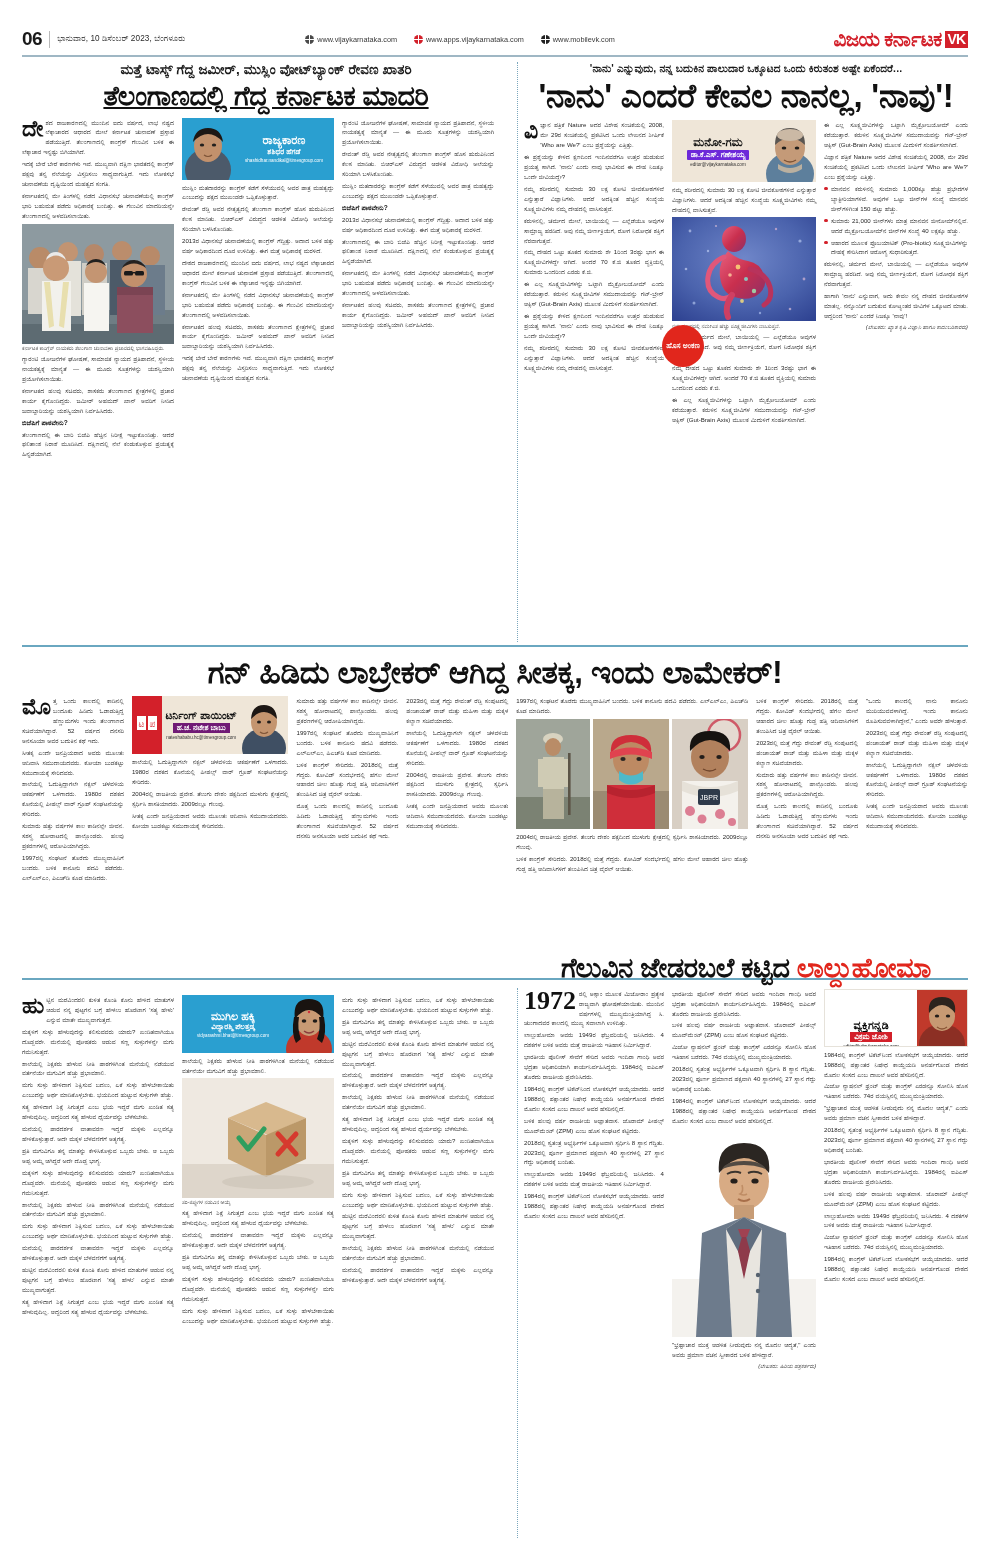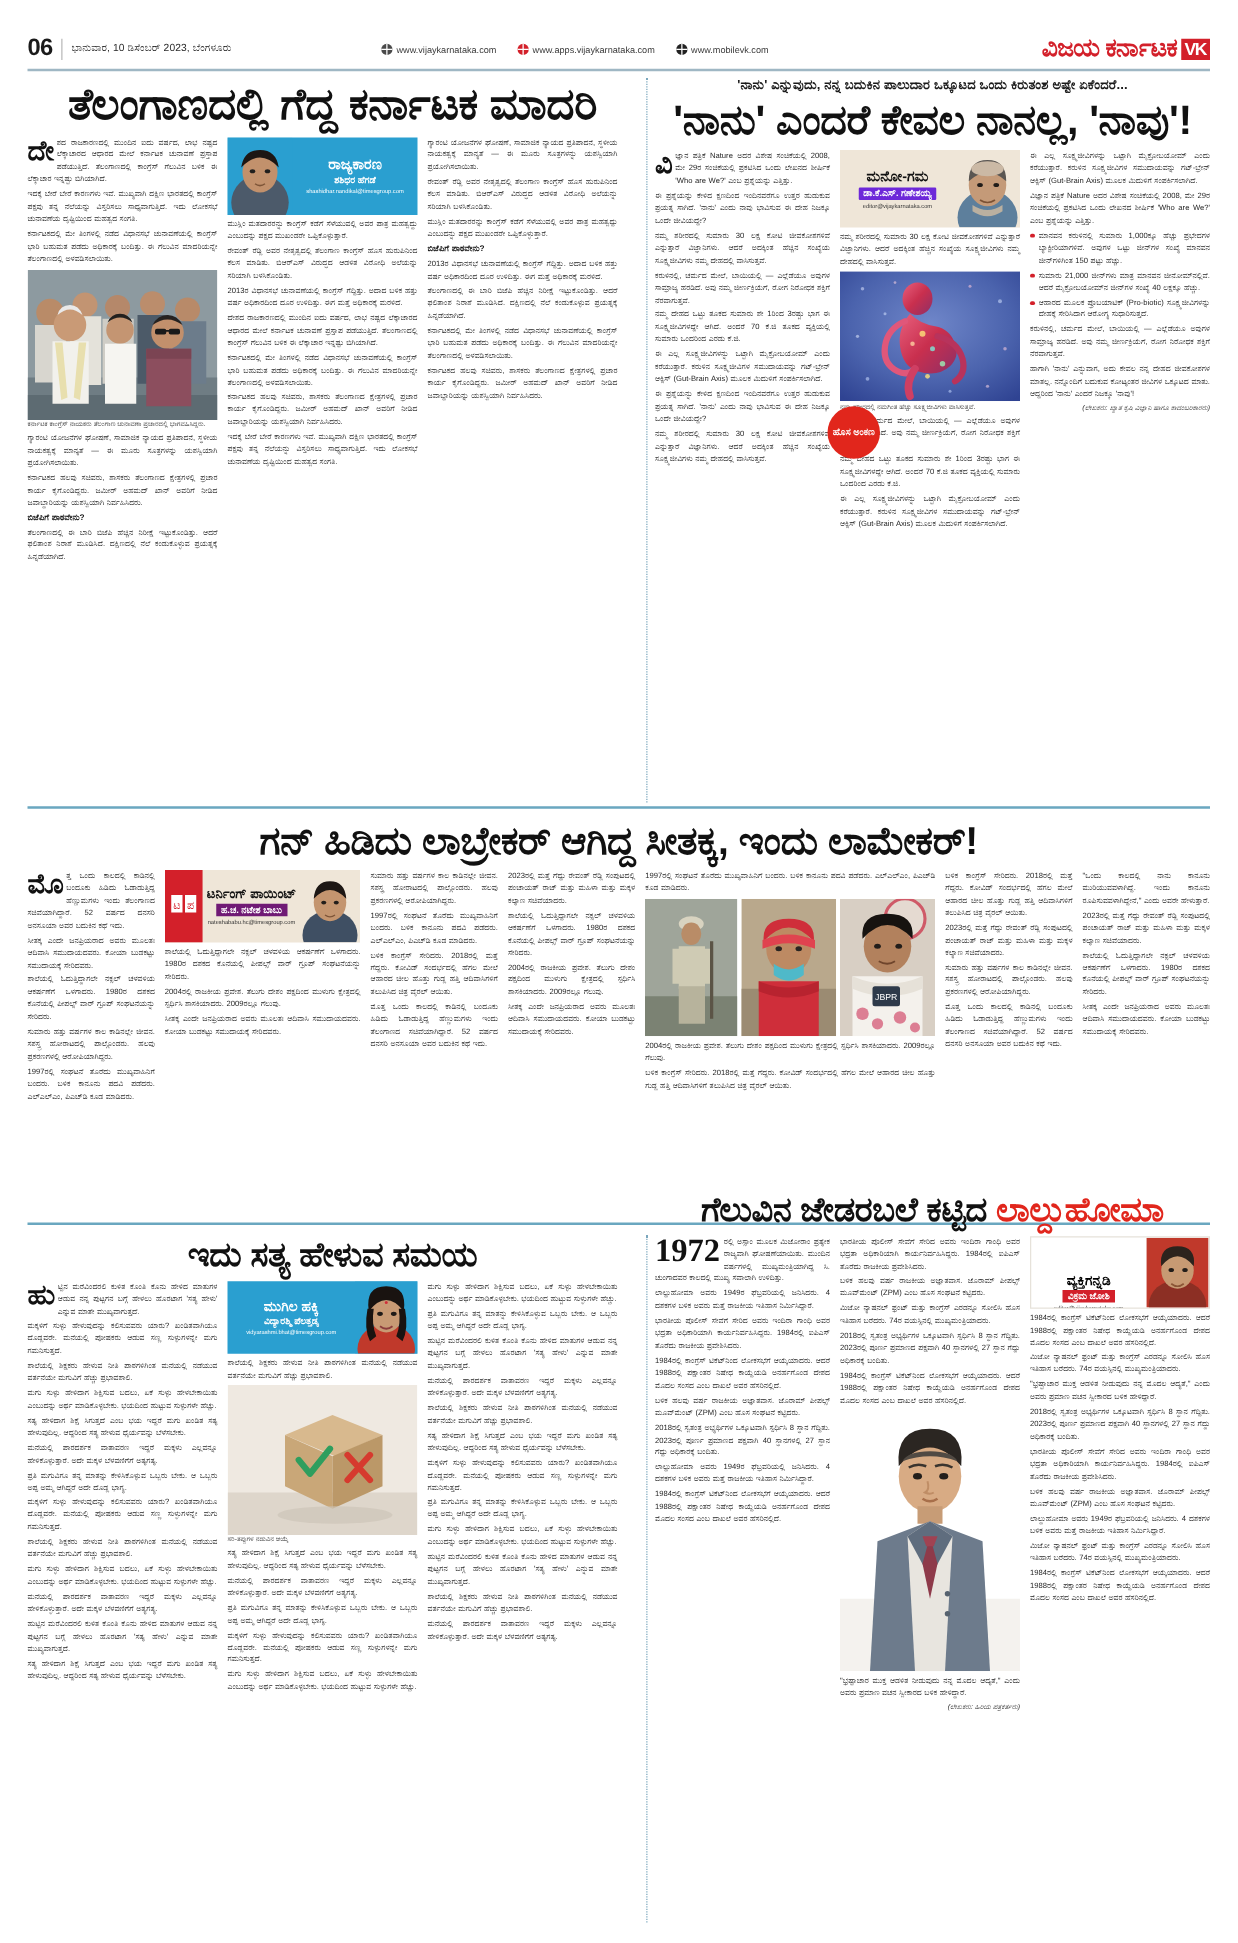--- a/index.html
+++ b/index.html
@@ -40,21 +40,21 @@
   .divider-v { position:absolute; width:1px; border-left:1px dotted #7ba7bd; }
 
   .kicker {
     text-align:center; font-size:13.5px; font-weight:bold; color:#1a1a1a;
     letter-spacing:0.1px; line-height:1.25;
   }
   .headline {
     text-align:center; font-weight:bold; color:#111; line-height:1.1;
     letter-spacing:-0.3px;
   }
-  .h-big { font-size:35px; }
+  .h-big { font-size:27px;text-decoration:underline; }
   .h-mid { font-size:33px; }
   .h-wide { font-size:31px; }
   .h-sm  { font-size:27px; }
   .red { color:#e1261c; }
 
   
   .cols { display:flex; }
   .col { position:relative; }
   .tx { font-size:6.1px; line-height:1.63; color:#262626; text-align:justify;
         letter-spacing:0.02px; hyphens:none; word-spacing:0.3px; }
@@ -129,20 +129,21 @@
     <div class="logo">
       <span class="logo-txt">ವಿಜಯ ಕರ್ನಾಟಕ</span>
       <span class="logo-vk">VK</span>
     </div>
   </div>
   <div class="rule-top"></div>
 
   <div class="divider-v" style="left:517px; top:62px; height:580px;"></div>
 
   <div class="sec" style="left:22px; top:62px; width:488px;">
+    <div class="kicker">ಮತ್ತೆ ಟಾಸ್ಕ್ ಗೆದ್ದ ಜಮೀರ್, ಮುಸ್ಲಿಂ ವೋಟ್‌ಬ್ಯಾಂಕ್ ರೇವಣ ಖಾತರಿ</div>
     <div class="headline h-big" style="margin-top:3px;">ತೆಲಂಗಾಣದಲ್ಲಿ ಗೆದ್ದ ಕರ್ನಾಟಕ ಮಾದರಿ</div>
 
     <div class="cols" style="margin-top:6px; gap:8px;">
 
       <div class="col" style="width:152px;">
         <div class="tx dropcap">
           <p>ದೇಶದ ರಾಜಕಾರಣದಲ್ಲಿ ಮುಂದಿನ ಐದು ವರ್ಷದ, ಲಾಭ ನಷ್ಟದ ಲೆಕ್ಕಾಚಾರದ ಆಧಾರದ ಮೇಲೆ ಕರ್ನಾಟಕ ಚುನಾವಣೆ ಪ್ರಸ್ತಾಪ ಪಡೆಯುತ್ತಿದೆ. ತೆಲಂಗಾಣದಲ್ಲಿ ಕಾಂಗ್ರೆಸ್ ಗೆಲುವಿನ ಬಳಿಕ ಈ ಲೆಕ್ಕಾಚಾರ ಇನ್ನಷ್ಟು ಬಿಗಿಯಾಗಿದೆ.</p>
         </div>
         <div class="tx">
           <p>ಇದಕ್ಕೆ ಬೇರೆ ಬೇರೆ ಕಾರಣಗಳು ಇವೆ. ಮುಖ್ಯವಾಗಿ ದಕ್ಷಿಣ ಭಾರತದಲ್ಲಿ ಕಾಂಗ್ರೆಸ್ ಪಕ್ಷವು ತನ್ನ ನೆಲೆಯನ್ನು ವಿಸ್ತರಿಸಲು ಸಾಧ್ಯವಾಗುತ್ತಿದೆ. ಇದು ಲೋಕಸಭೆ ಚುನಾವಣೆಯ ದೃಷ್ಟಿಯಿಂದ ಮಹತ್ವದ ಸಂಗತಿ.</p>
@@ -509,21 +510,20 @@
           <p>ಸೀತಕ್ಕ ಎಂದೇ ಜನಪ್ರಿಯರಾದ ಅವರು ಮೂಲತಃ ಆದಿವಾಸಿ ಸಮುದಾಯದವರು. ಕೋಯಾ ಬುಡಕಟ್ಟು ಸಮುದಾಯಕ್ಕೆ ಸೇರಿದವರು.</p>
         </div>
       </div>
     </div>
   </div>
 
   <div class="divider-h" style="left:22px; top:978px; width:946px; height:2px;"></div>
   <div class="divider-v" style="left:517px; top:988px; height:550px;"></div>
 
   <div class="sec" style="left:22px; top:990px; width:488px;">
-    <div class="headline h-sm">ಇದು ಸತ್ಯ ಹೇಳುವ ಸಮಯ</div>
 
     <div class="cols" style="margin-top:5px; gap:8px;">
 
       <div class="col" style="width:152px;">
         <div class="tx dropcap">
           <p>ಹುಟ್ಟಿನ ಮರೆವಿಂದರಲಿ ಕುಳಿತ ಕೊಂತಿ ಕೊನು ಹೇಳಿದ ಮಾತುಗಳ ಆಡುವ ನನ್ನ ಪುಟ್ಟಗನ ಬಗ್ಗೆ ಹೇಳಲು ಹೊರಟಾಗ 'ಸತ್ಯ ಹೇಳು' ಎನ್ನುವ ಮಾತೇ ಮುಖ್ಯವಾಗುತ್ತದೆ.</p>
         </div>
         <div class="tx">
           <p>ಮಕ್ಕಳಿಗೆ ಸುಳ್ಳು ಹೇಳುವುದನ್ನು ಕಲಿಸುವವರು ಯಾರು? ಖಂಡಿತವಾಗಿಯೂ ದೊಡ್ಡವರೇ. ಮನೆಯಲ್ಲಿ ಪೋಷಕರು ಆಡುವ ಸಣ್ಣ ಸುಳ್ಳುಗಳನ್ನೇ ಮಗು ಗಮನಿಸುತ್ತದೆ.</p>
           <p>ಶಾಲೆಯಲ್ಲಿ ಶಿಕ್ಷಕರು ಹೇಳುವ ನೀತಿ ಪಾಠಗಳಿಗಿಂತ ಮನೆಯಲ್ಲಿ ನಡೆಯುವ ವರ್ತನೆಯೇ ಮಗುವಿಗೆ ಹೆಚ್ಚು ಪ್ರಭಾವಶಾಲಿ.</p>

